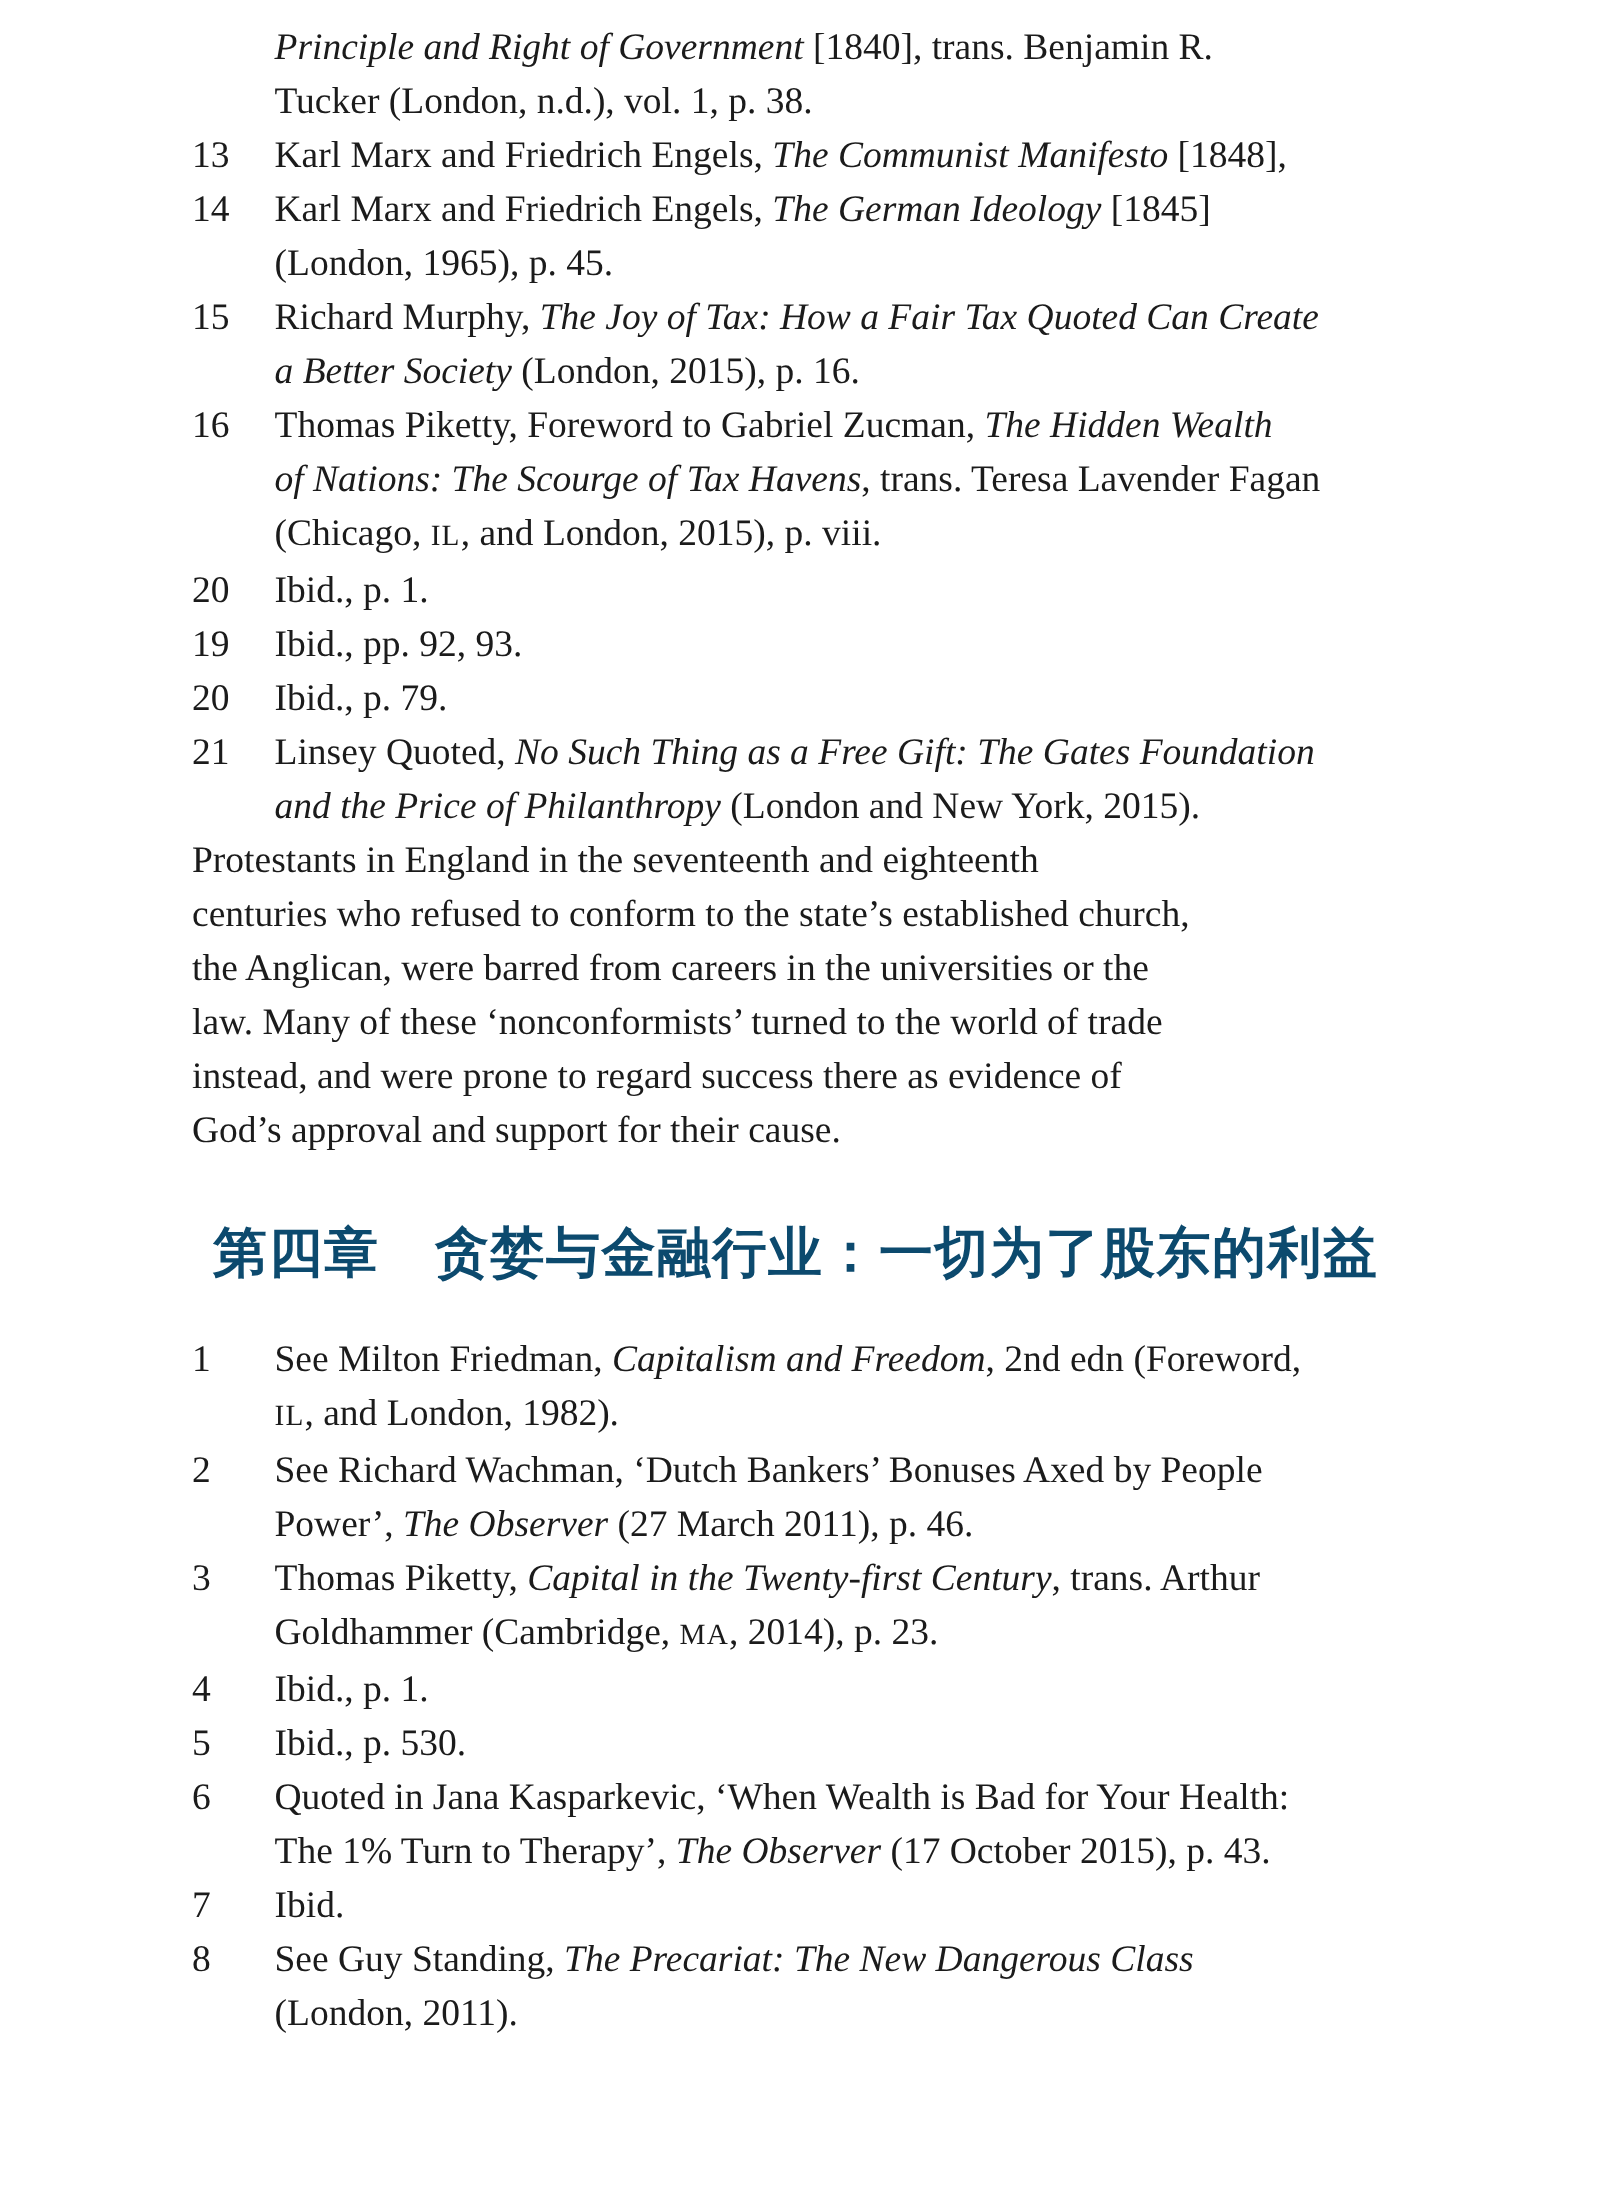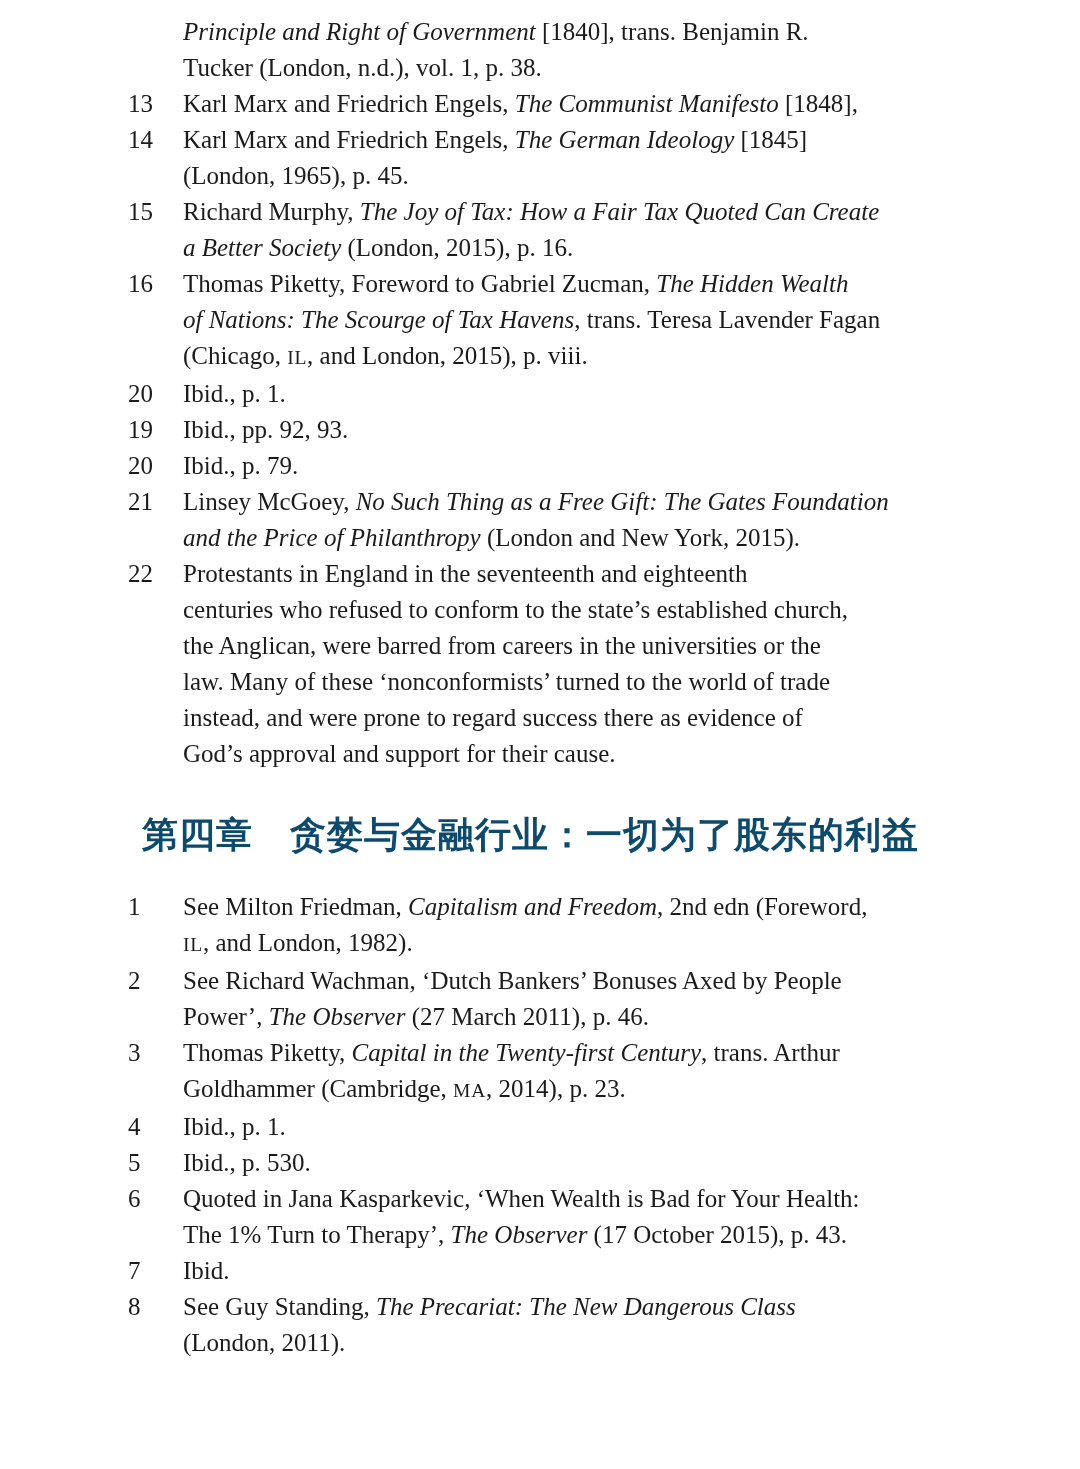--- a/index.html
+++ b/index.html
@@ -90,24 +90,23 @@
         <div class="note">
           <span class="note-num">19</span>
           <span class="note-text"><span>Ibid., pp. 92, 93.</span></span>
         </div>
         <div class="note">
           <span class="note-num">20</span>
           <span class="note-text"><span>Ibid., p. 79.</span></span>
         </div>
         <div class="note">
           <span class="note-num">21</span>
-          <span class="note-text"><span>Linsey McGoey, </span><em>No Such Thing as a Free Gift: The Gates Foundation</em><br><em>and the Price of Philanthropy</em><span> (London and New York, 2015).</span></span>
+          <span class="note-text"><span>Linsey Quoted, </span><em>No Such Thing as a Free Gift: The Gates Foundation</em><br><em>and the Price of Philanthropy</em><span> (London and New York, 2015).</span></span>
         </div>
         <div class="note">
-          <span class="note-num">22</span>
           <span class="note-text"><span>Protestants in England in the seventeenth and eighteenth</span><br><span>centuries who refused to conform to the state’s established church,</span><br><span>the Anglican, were barred from careers in the universities or the</span><br><span>law. Many of these ‘nonconformists’ turned to the world of trade</span><br><span>instead, and were prone to regard success there as evidence of</span><br><span>God’s approval and support for their cause.</span></span>
         </div>
       </div>
   </section>
 
   <h1 class="chapter-heading">第四章　贪婪与金融行业：一切为了股东的利益</h1>
 
   <section>
     <div class="notes-list">
         <div class="note">

